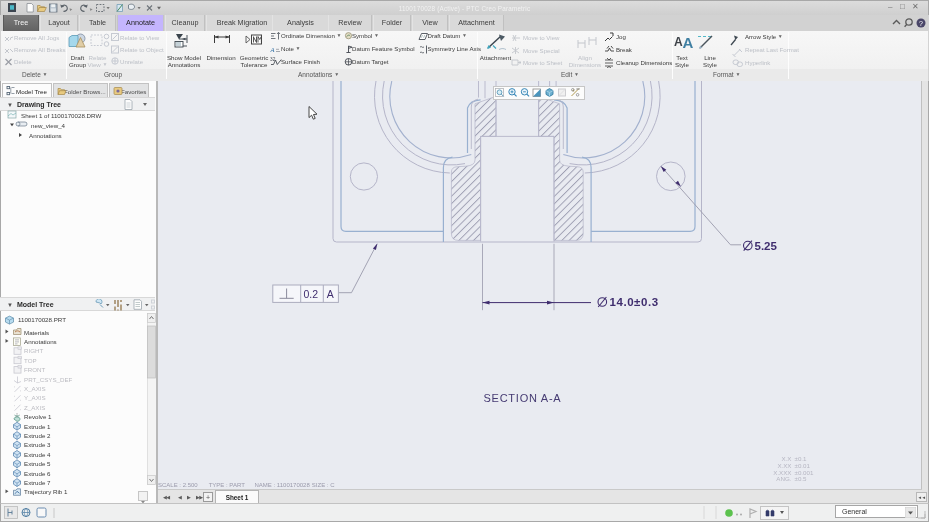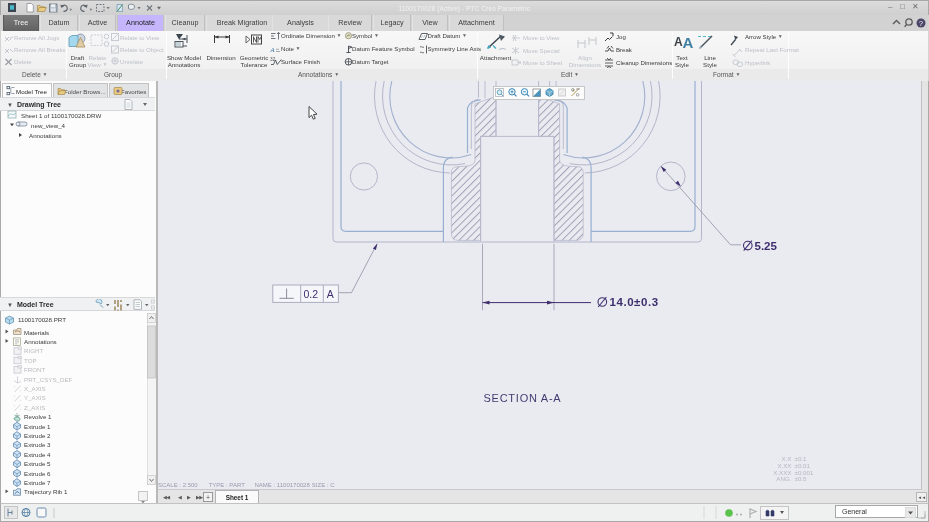--- a/index.html
+++ b/index.html
@@ -72,28 +72,28 @@
  <path d="M106.5,5 l3.2,0 -1.6,2.2 z" fill="#777"></path>
  <path d="M117,2.5 l5.5,0 0,7 -5.5,0 z" fill="#d7e7f0" stroke="#76a0b8" stroke-width="0.8"></path>
     <path d="M117,9.5 l5.5,-7" stroke="#4a8a60" stroke-width="1"></path>
  <path d="M128.5,3 c2.6,-1.6 6,-0.8 6,1.8 0,2.6 -3.4,3.4 -6,1.8 z" fill="#eaeff3" stroke="#6e7a86" stroke-width="0.9"></path>
  <path d="M137.5,5 l3.2,0 -1.6,2.2 z" fill="#777"></path>
  <path d="M147,3.5 l5,5 m0,-5 l-5,5" stroke="#6e747a" stroke-width="1.1"></path>
  <path d="M157,4.8 l4,0 -2,2.6 z" fill="#666"></path>
 </svg>
 <div class="abs" id="tabrow"></div>
 <div class="abs tab file" style="left:3px;width:36px">Tree</div>
-<div class="abs tab" style="left:40px;width:38px">Datum</div>
-<div class="abs tab" style="left:79px;width:37px">Active</div>
+<div class="abs tab" style="left:40px;width:38px">Layout</div>
+<div class="abs tab" style="left:79px;width:37px">Table</div>
 <div class="abs tab sel" style="left:117px;width:47px">Annotate</div>
 <div class="abs tab" style="left:165px;width:40px">Cleanup</div>
 <div class="abs tab" style="left:206px;width:72px">Break Migration</div>
 <div class="abs tab" style="left:272px;width:57px">Analysis</div>
 <div class="abs tab" style="left:328px;width:44px">Review</div>
-<div class="abs tab" style="left:373px;width:38px">Legacy</div>
+<div class="abs tab" style="left:373px;width:38px">Folder</div>
 <div class="abs tab" style="left:412px;width:36px">View</div>
 <div class="abs tab" style="left:449px;width:55px">Attachment</div>
 <svg class="abs" style="left:890px;top:17px" width="36" height="12" viewBox="0 0 36 12">
  <path d="M3,7 l3.5,-3.5 3.5,3.5" fill="none" stroke="#5a5a5a" stroke-width="1.4"></path>
  <circle cx="19" cy="5" r="3.2" fill="none" stroke="#5a5a5a" stroke-width="1.3"></circle>
     <path d="M16.8,7.4 l-2.2,2.4" stroke="#5a5a5a" stroke-width="1.4"></path>
  <circle cx="31" cy="6" r="4.5" fill="#4a4668"></circle>
     <text x="31" y="8.6" font-size="7" fill="#fff" text-anchor="middle" font-family="Liberation Sans">?</text>
 </svg>
 

